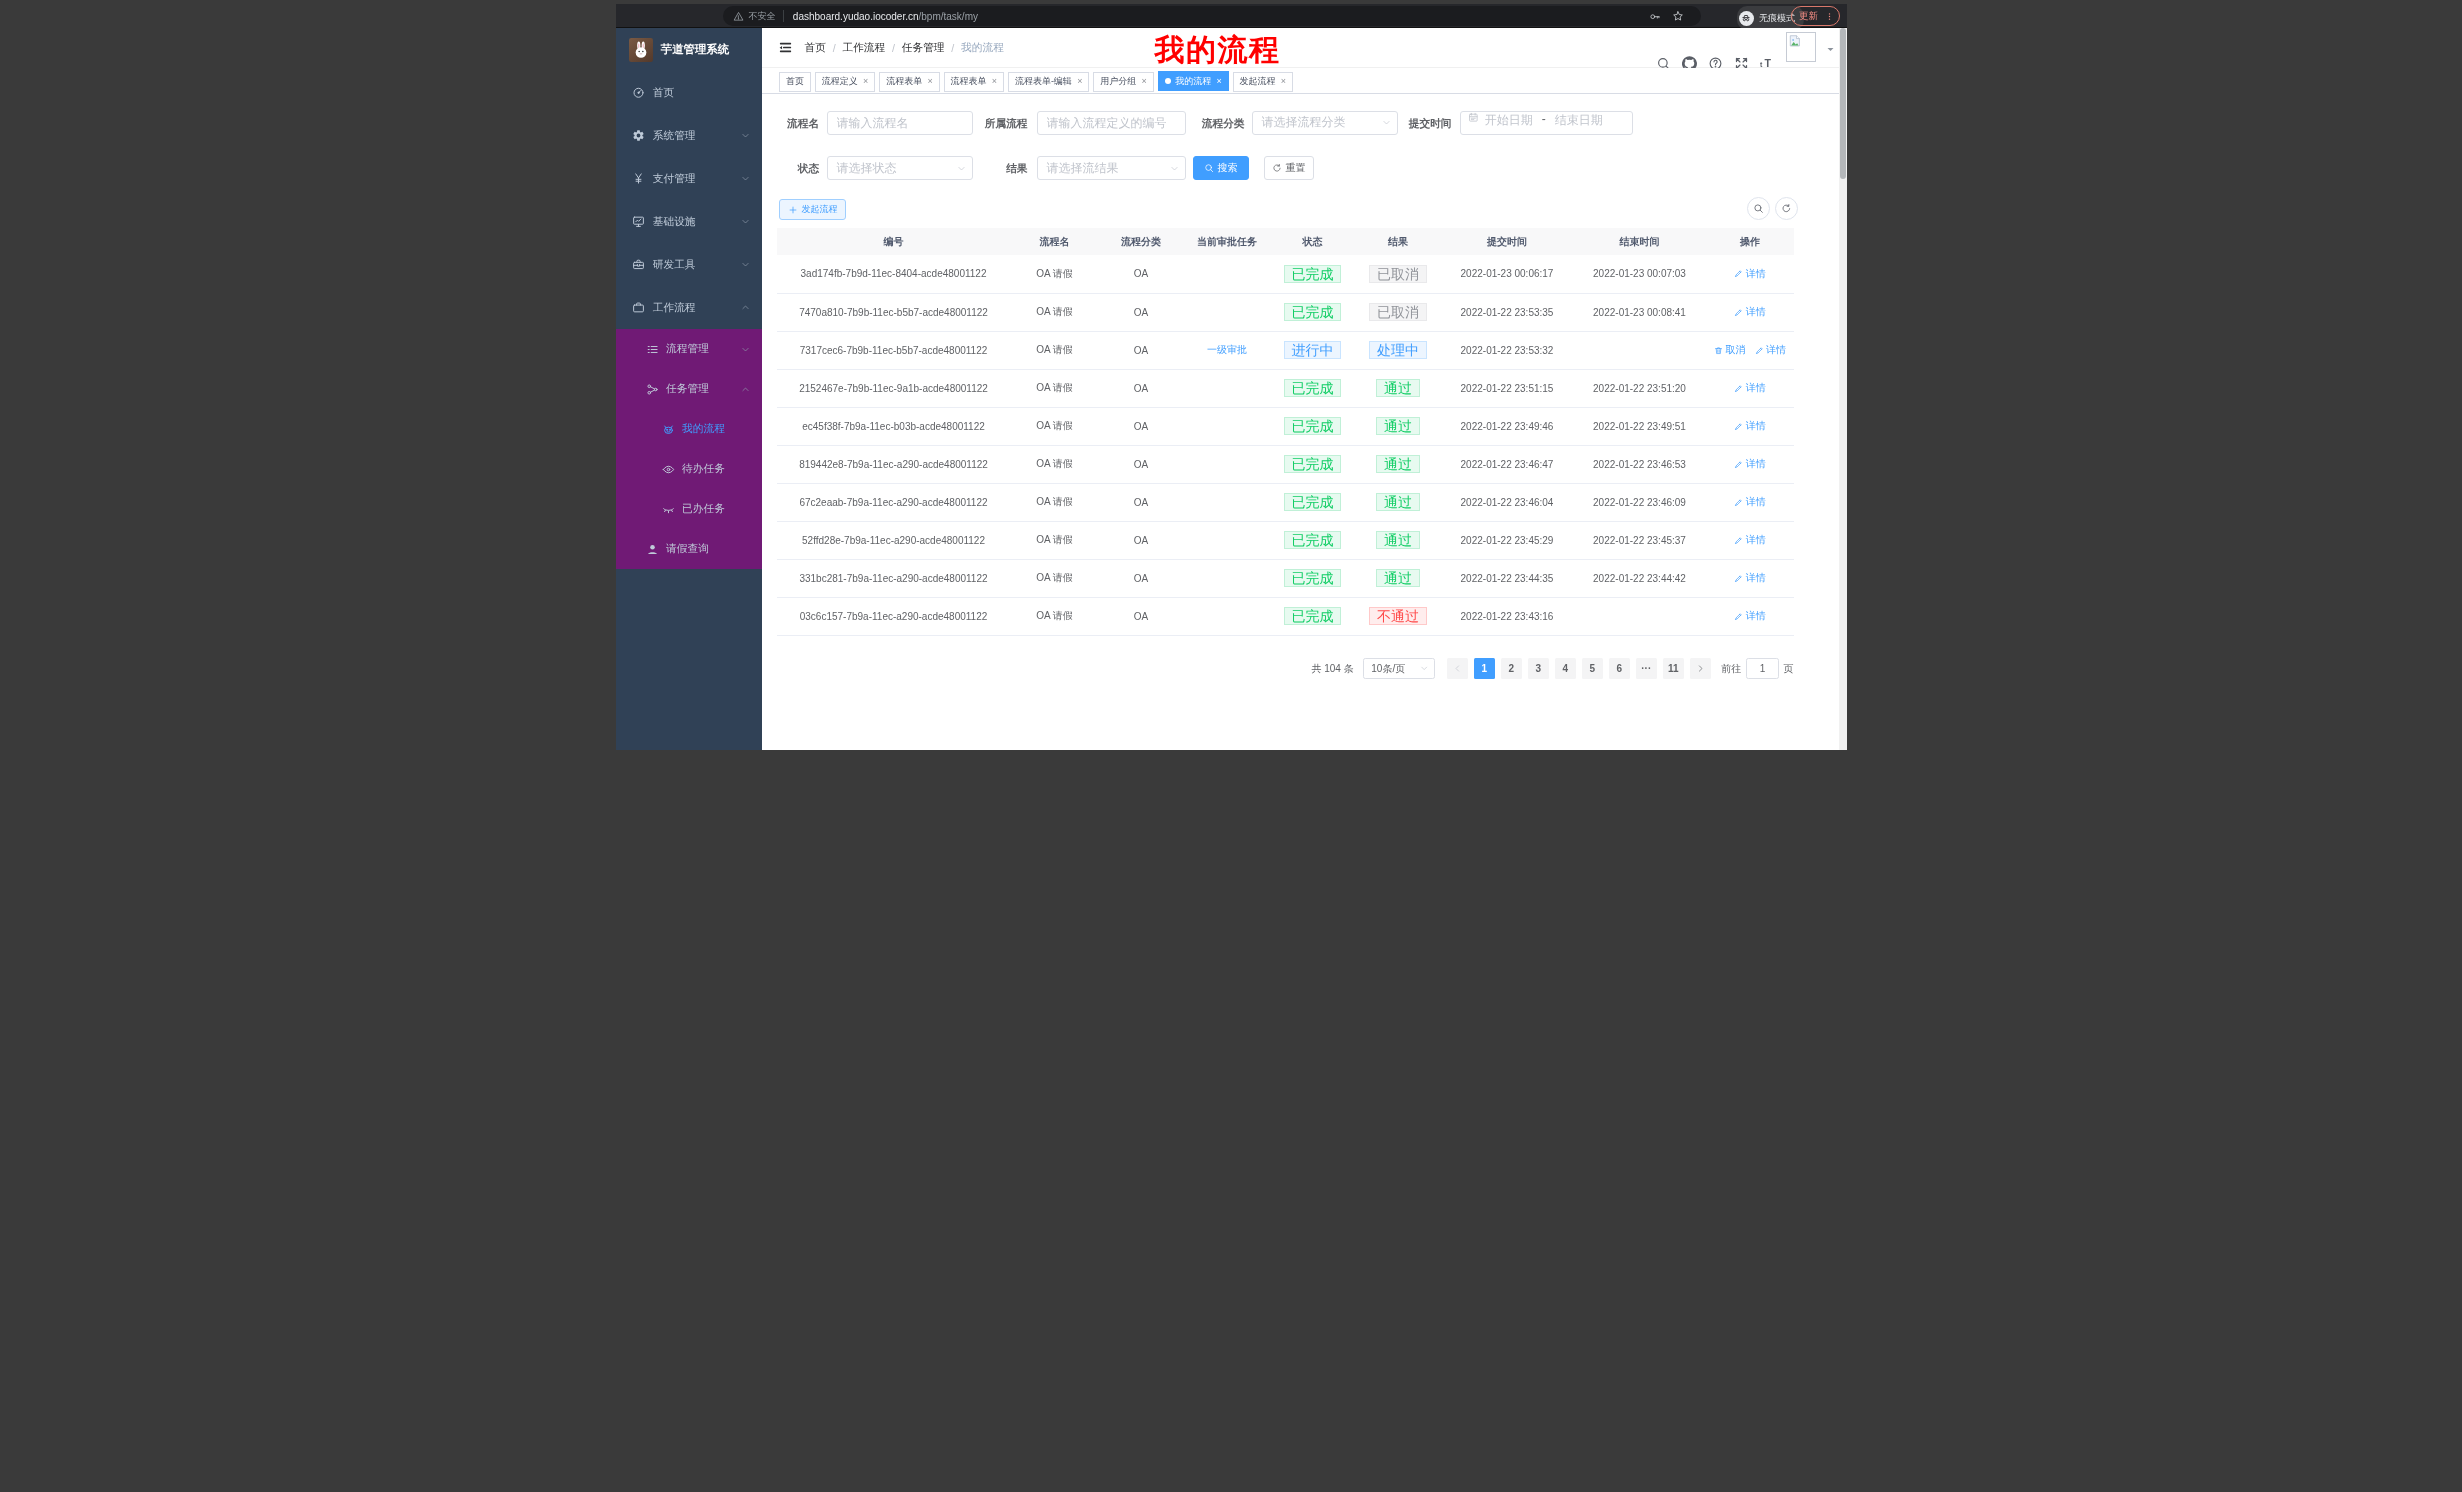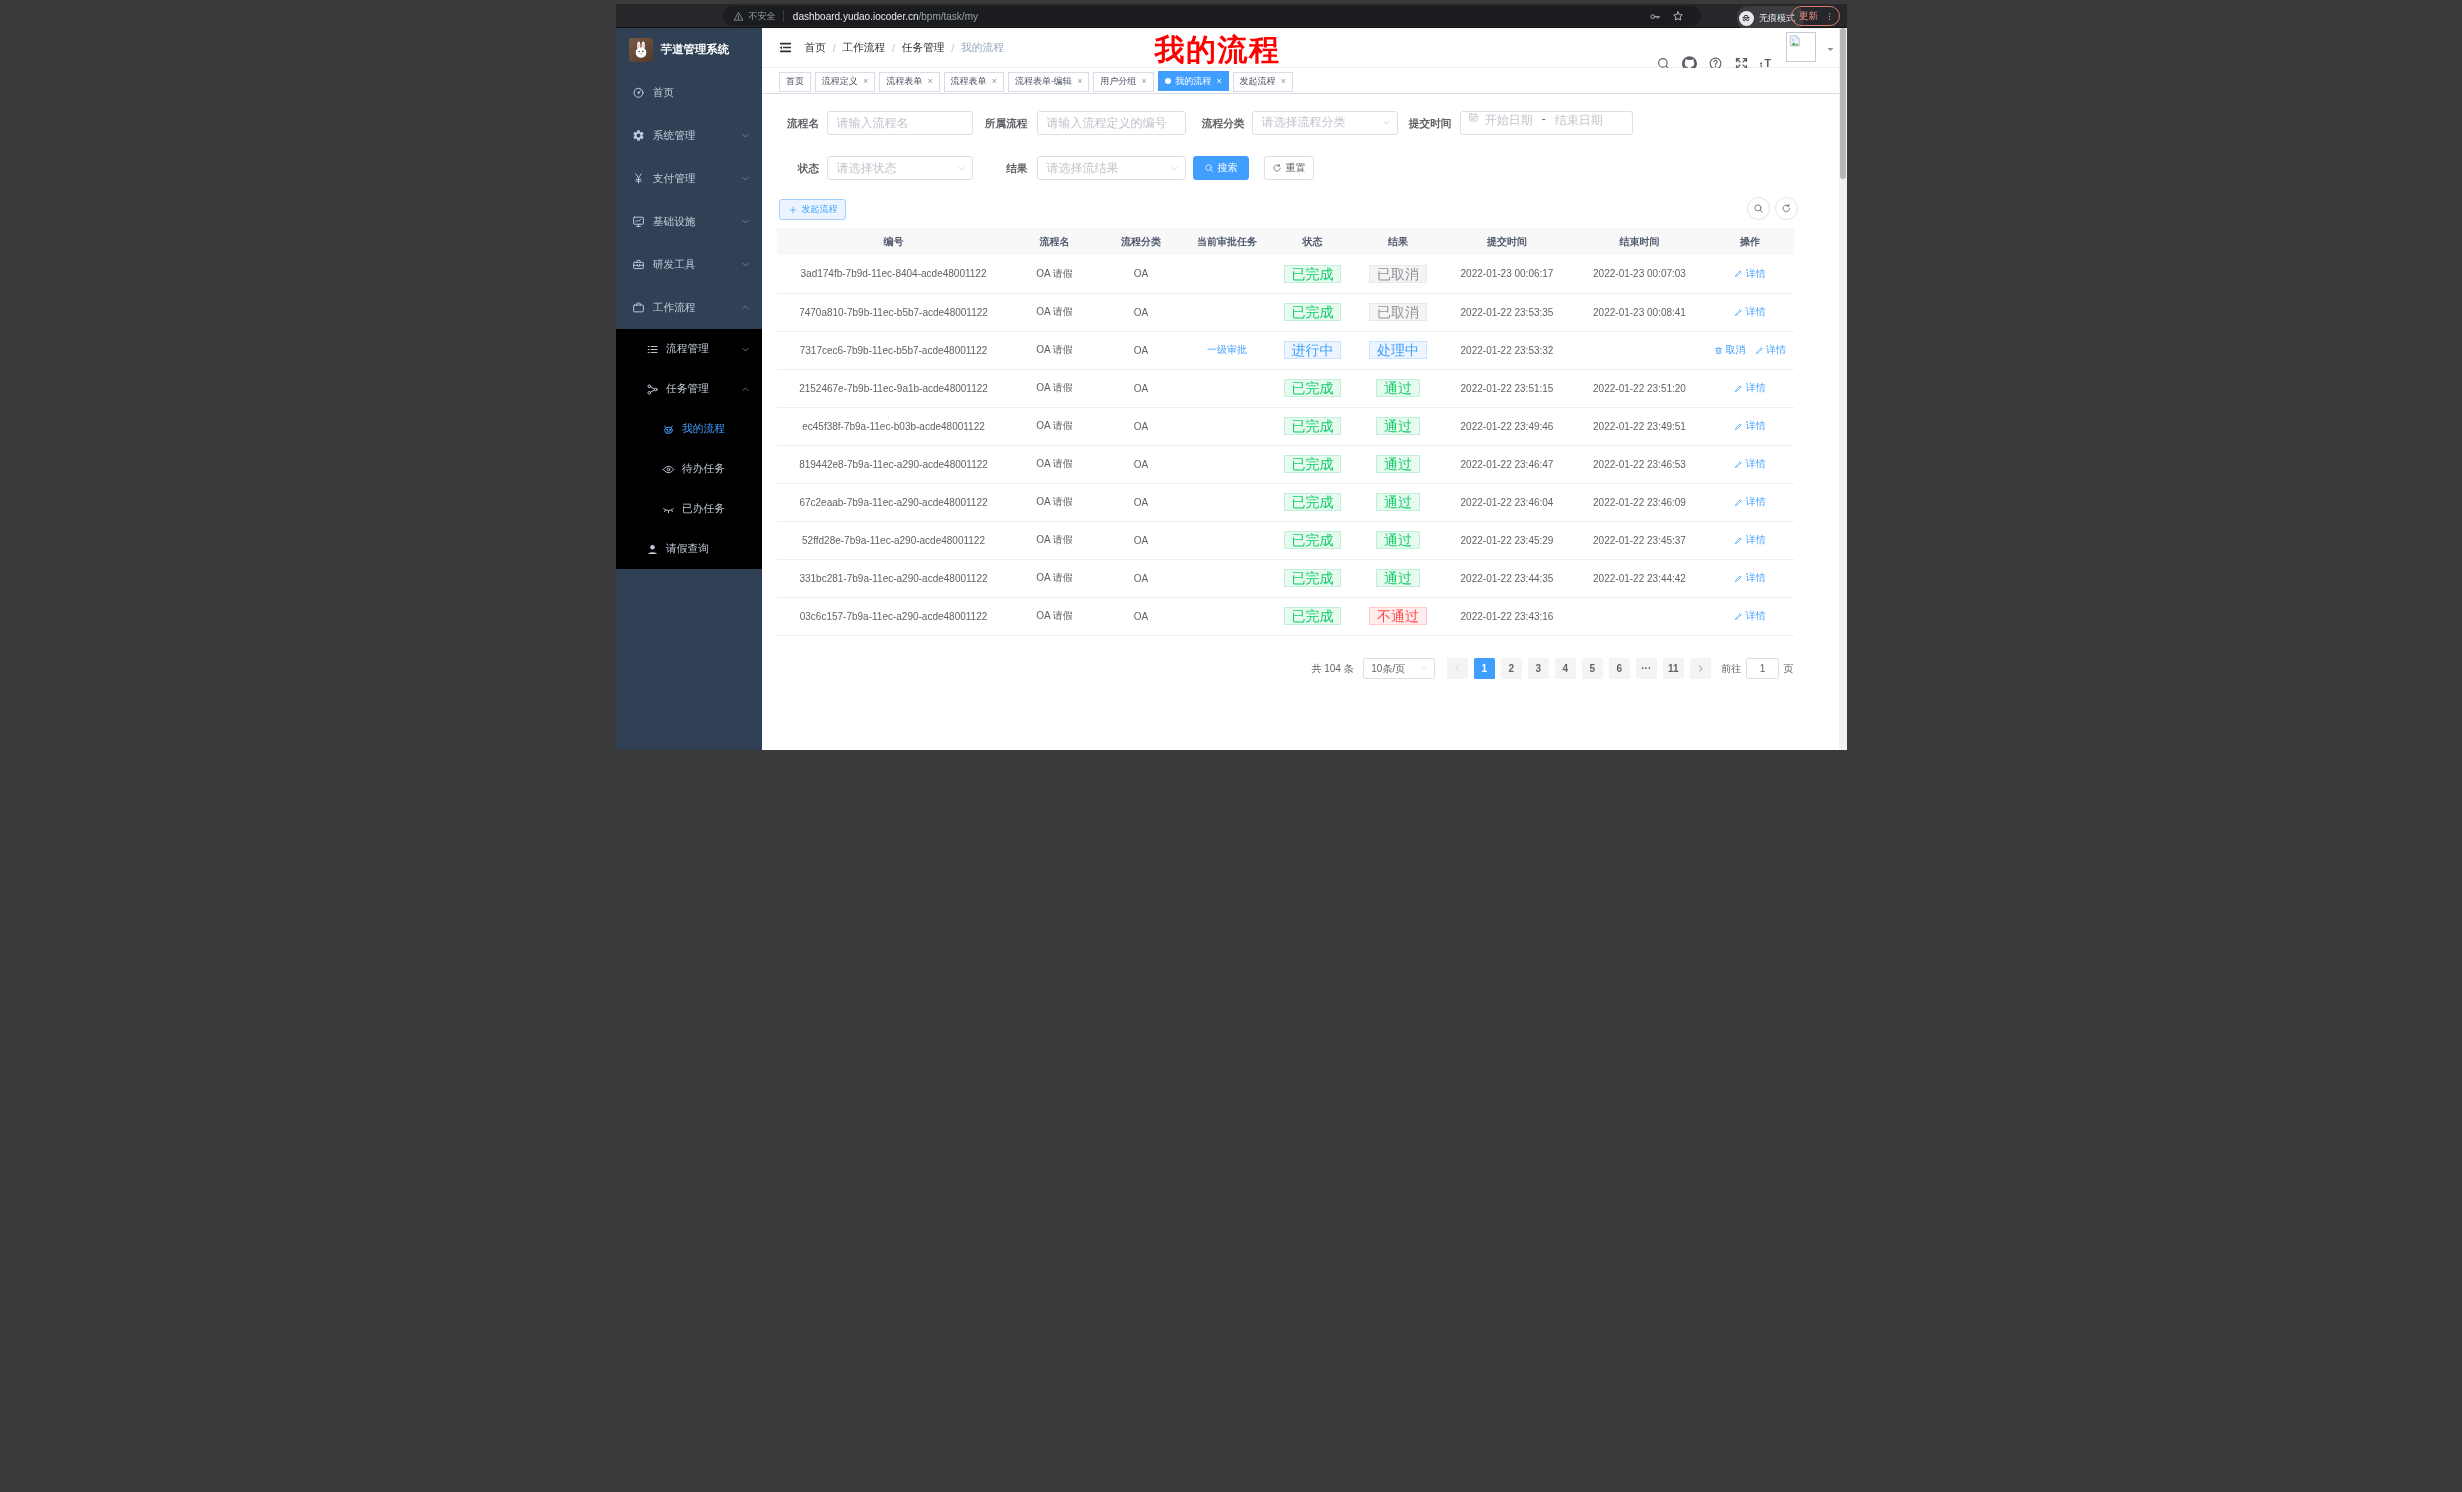--- a/index.html
+++ b/index.html
@@ -27,21 +27,21 @@
   .update-pill { position:absolute; left:1175px; top:2.3px; width:49px; height:20px; border:1.1px solid #d9786a; border-radius:10px; color:#f28b82; font-size:9.5px; display:flex; align-items:center; justify-content:space-between; padding:0 4.6px 0 7.6px; cursor:pointer; }
   .update-pill .ic { width:9px; height:9px; }
 
   
   .sidebar { position:absolute; left:0; top:24px; width:146px; height:902px; background:#304156; overflow:hidden; }
   .logo-row { height:43px; display:flex; align-items:center; padding-left:13.7px; cursor:pointer; }
   .logo-img { width:24px; height:24px; border-radius:2.3px; background:linear-gradient(140deg,#7a5a44,#53392b); display:flex; align-items:center; justify-content:center; }
   .logo-img .ic { width:20px; height:20px; }
   .app-title { color:#fff; font-size:11.4px; font-weight:700; margin-left:7.6px; white-space:nowrap; }
   .side-item { position:relative; display:flex; align-items:center; color:#bfcbd9; font-size:10.7px; cursor:pointer; height:43px; }
-  .side-item.sub { height:40px; background:#000000; }
+  .side-item.sub { height:40px; background:#701a75; }
   .side-item.lvl1 { padding-left:16.7px; }
   .side-item.lvl2 { padding-left:30px; }
   .side-item.lvl3 { padding-left:46px; }
   .side-item .side-ic { width:13px; height:13px; margin-right:7.6px; flex:none; }
   .side-item.active { color:#409eff; }
   .side-arrow { position:absolute; right:12px; width:9px; height:9px; color:#8f9bab; }
 
   
   .topbar { position:absolute; left:146px; top:24px; width:1085px; height:40px; background:#fff; border-bottom:0.8px solid #f0f0f0; }
   .hamburger { position:absolute; left:16.7px; top:12px; width:15px; height:15px; color:#303133; cursor:pointer; }

